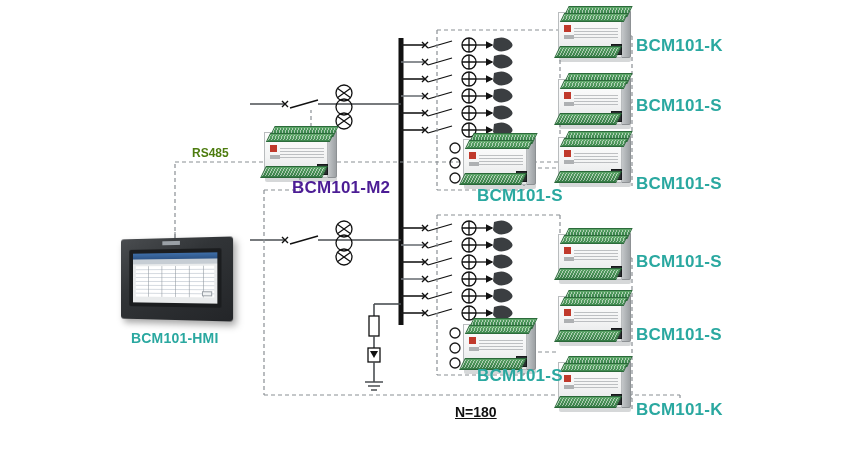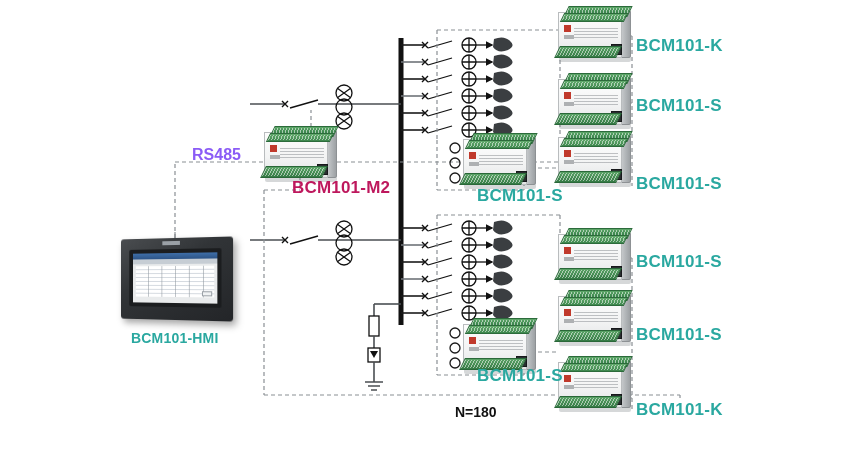--- a/index.html
+++ b/index.html
@@ -125,33 +125,34 @@
   
   .lbl {
     position: absolute;
     color: #2aa8a0;
     font-size: 17px;
     font-weight: bold;
     white-space: nowrap;
     letter-spacing: 0.2px;
   }
   .lbl-dark {
-    color: #be185d;
+    color: #4c1d95;
   }
   .lbl-n {
     position: absolute;
     color: #111111;
     font-size: 14px;
     font-weight: bold;
     white-space: nowrap;
+    text-decoration: underline;
   }
   .lbl-rs {
     position: absolute;
-    color: #8b5cf6;
-    font-size: 16px;
+    color: #4d7c0f;
+    font-size: 12px;
     font-weight: bold;
     white-space: nowrap;
   }
 
   
   #hmi {
     position: absolute;
     left: 118px; top: 238px;
     width: 114px; height: 82px;
   }

